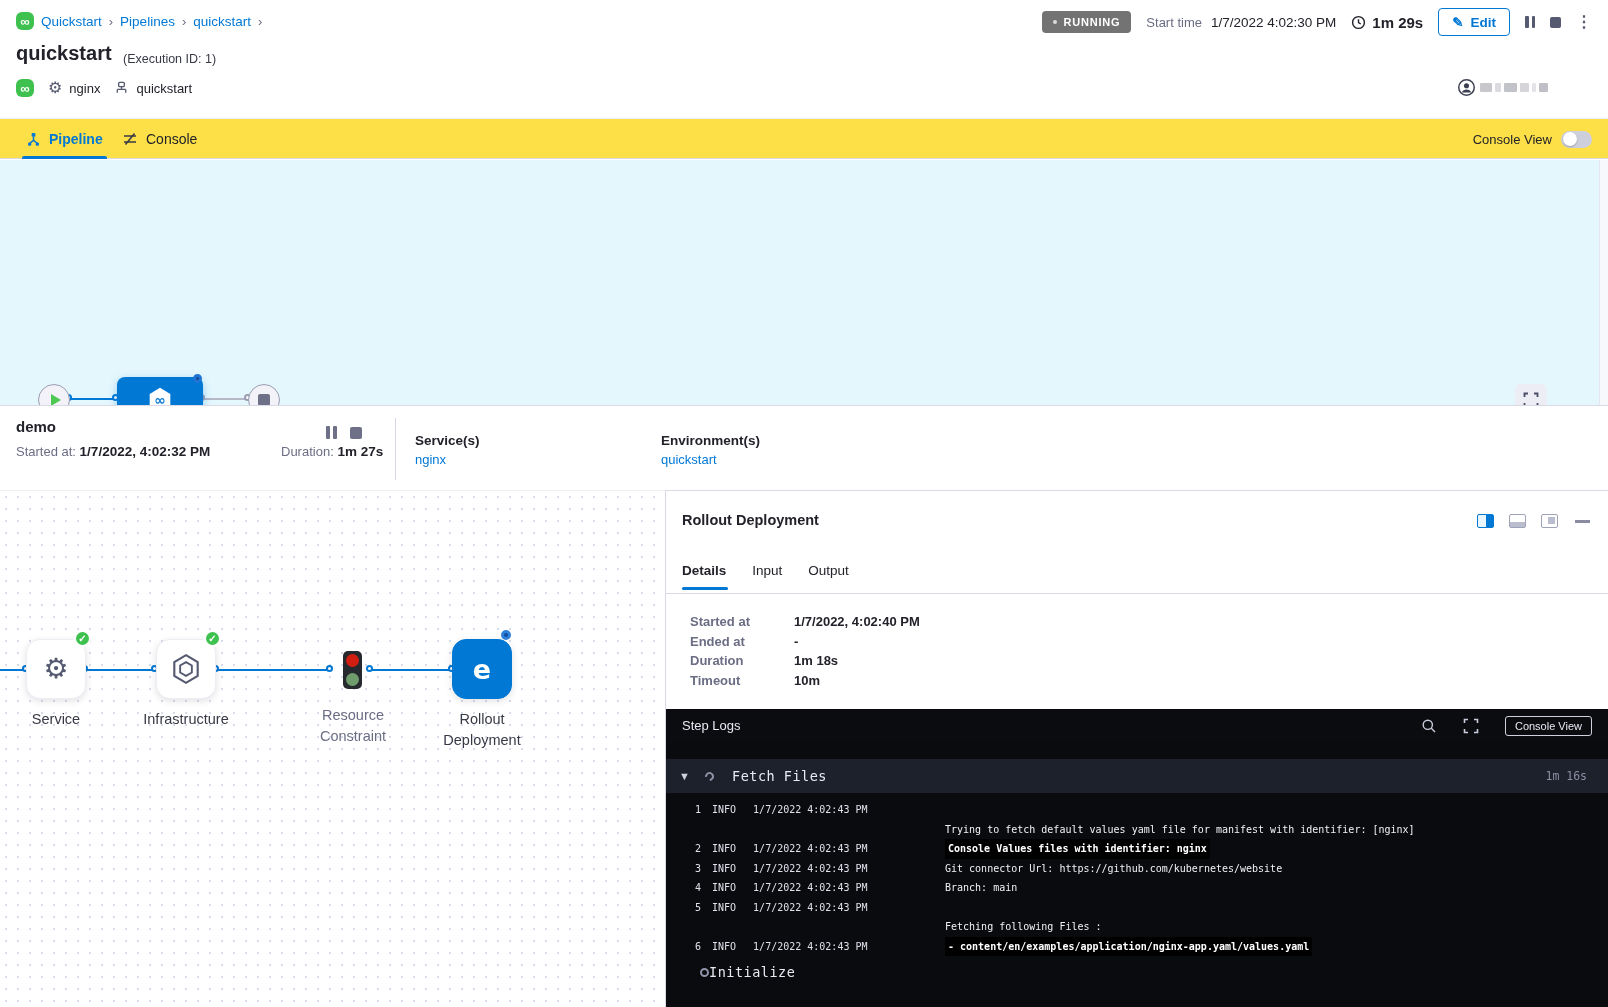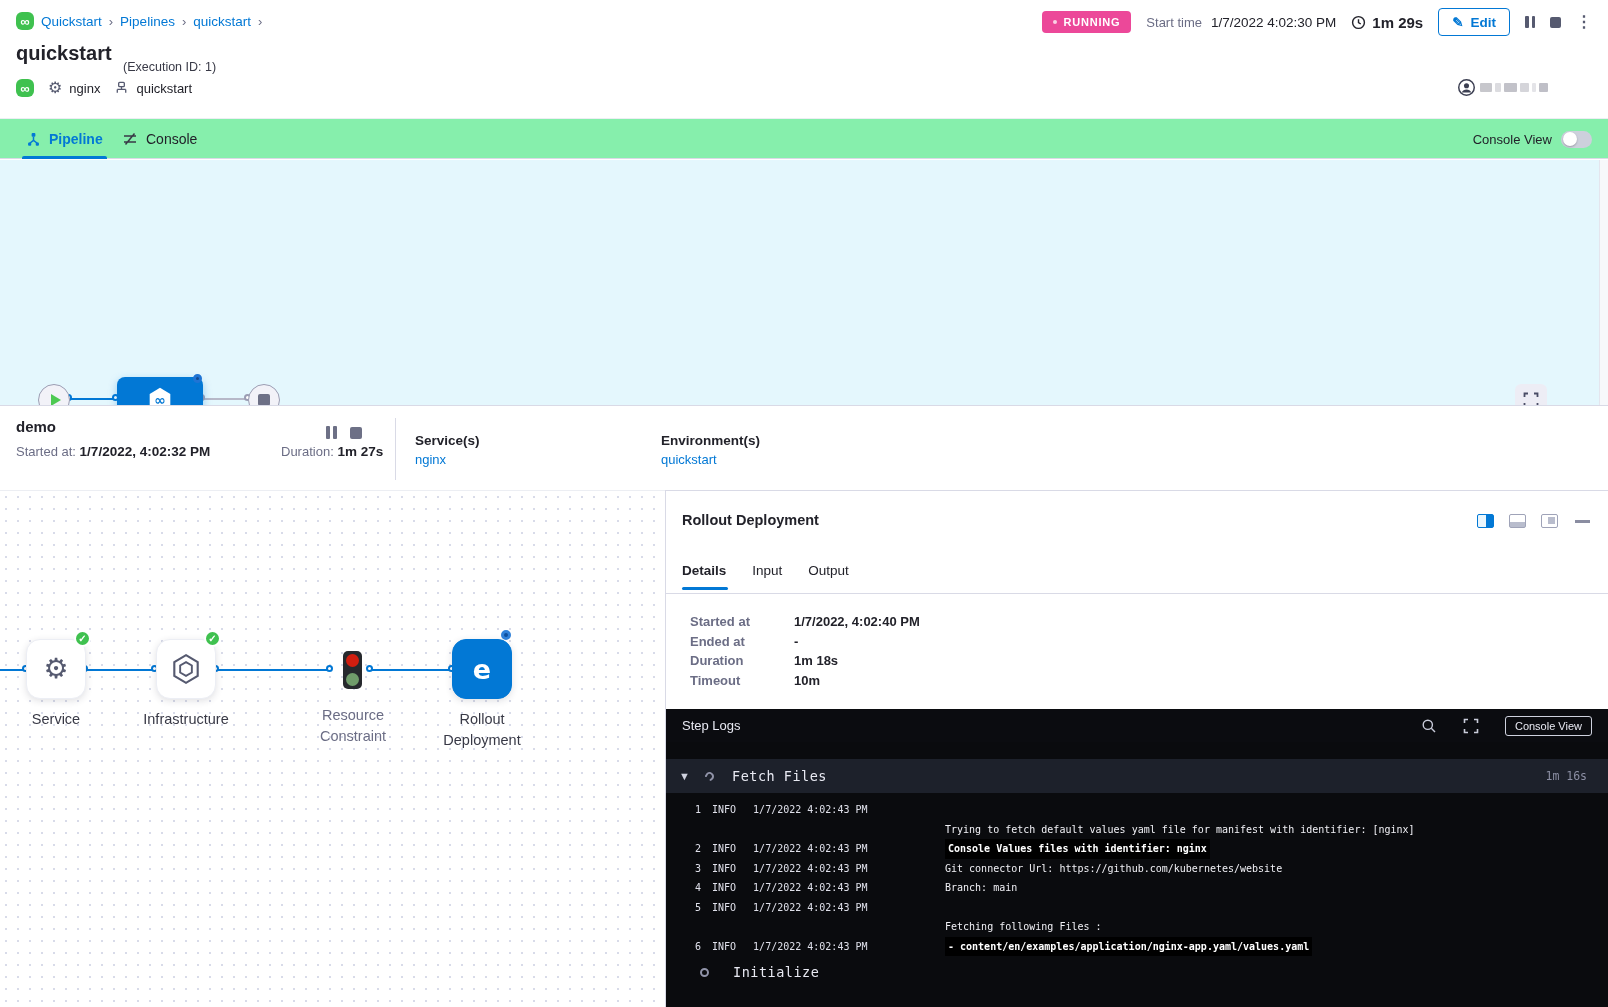--- a/index.html
+++ b/index.html
@@ -6,43 +6,43 @@
   body{font-family:"Liberation Sans",sans-serif;background:#fff}
   #app{position:relative;width:1608px;height:1007px;background:#fff;color:#22222a;overflow:hidden}
 
   
   .breadcrumb{position:absolute;left:16px;top:12px;display:flex;align-items:center;gap:7px;font-size:13.5px}
   .crumb{color:#0278d5;cursor:pointer}
   .crumb-sep{color:#6b6d85;font-size:13px}
   .logo{width:18px;height:18px;border-radius:6px;background:#3fc14f;color:#fff;display:flex;align-items:center;justify-content:center;font-size:13px;font-weight:bold;line-height:1}
 
   .status-cluster{position:absolute;right:16px;top:8px;display:flex;align-items:center;gap:15px}
-  .badge{background:#ec4899;color:#fff;font-weight:bold;font-size:11px;letter-spacing:.8px;border-radius:4px;padding:5px 11px;display:flex;align-items:center;gap:6px}
+  .badge{background:#737373;color:#fff;font-weight:bold;font-size:11px;letter-spacing:.8px;border-radius:4px;padding:5px 11px;display:flex;align-items:center;gap:6px}
   .badge .dot{width:4px;height:4px;border-radius:50%;background:rgba(255,255,255,.75)}
   .stime-label{color:#6b6d85;font-size:13px}
   .stime-value{color:#22222a;font-size:13.5px;margin-left:-6px}
   .elapsed{display:flex;align-items:center;gap:6px;font-size:15px;font-weight:bold;color:#22222a}
   .btn-edit{display:flex;align-items:center;gap:7px;border:1px solid #0278d5;border-radius:4px;color:#0278d5;font-weight:bold;font-size:13.5px;padding:5px 13px;background:#fff;cursor:pointer}
   .icon-pause{display:flex;gap:3px}
   .icon-pause i{display:block;width:3.5px;height:12px;background:#565a70;border-radius:1px}
   .icon-stop{width:11px;height:11px;background:#565a70;border-radius:2px}
   .icon-kebab{color:#565a70;font-size:16px;font-weight:bold;letter-spacing:0;line-height:1}
 
   .page-title{position:absolute;left:16px;top:42px;font-size:20px;font-weight:bold}
-  .exec-id{position:absolute;left:123px;top:60px;font-size:12.5px;color:#383946}
+  .exec-id{position:absolute;left:123px;top:52px;font-size:12.5px;color:#383946}
 
   .tag-row{position:absolute;left:16px;top:79px;display:flex;align-items:center;gap:14px;font-size:13px}
   .tag{display:flex;align-items:center;gap:7px;color:#22222a}
   .glyph{color:#565a70;font-size:16px;line-height:1}
   .avatar-cluster{position:absolute;right:60px;top:79px;display:flex;align-items:center;gap:5px}
   .pix{display:flex;gap:3px;align-items:center}
   .pix i{display:block;height:9px;border-radius:1px}
 
   
-  .tabbar{position:absolute;top:118px;left:0;width:100%;height:41px;border-top:1px solid #eceef3;border-bottom:1px solid #d9dae6;background:#86efac}
+  .tabbar{position:absolute;top:118px;left:0;width:100%;height:41px;border-top:1px solid #eceef3;border-bottom:1px solid #d9dae6;background:#fde047}
   .tab{position:absolute;top:0;height:40px;display:flex;align-items:center;gap:8px;font-size:14px;cursor:pointer}
   .tab-pipeline{left:26px;color:#0278d5;font-weight:bold}
   .tab-pipeline::after{content:"";position:absolute;left:-4px;right:-4px;bottom:0;height:3px;background:#0278d5;border-radius:2px 2px 0 0}
   .tab-inputs{left:122px;color:#22222a}
   .consoleview{position:absolute;right:16px;top:0;height:40px;display:flex;align-items:center;gap:9px;font-size:13px}
   .toggle{width:31px;height:17px;border-radius:9px;background:#cdd0dc;position:relative;cursor:pointer}
   .toggle .knob{position:absolute;left:1.5px;top:1.5px;width:14px;height:14px;border-radius:50%;background:#fff;box-shadow:0 1px 2px rgba(0,0,0,.25)}
 
   
   .canvas{position:absolute;top:160px;left:0;width:1608px;height:245px;background:#e4f7fd}
@@ -123,21 +123,21 @@
   .log-lines{padding:7px 0 0 26px;font-family:"DejaVu Sans Mono",monospace;font-size:10px;line-height:19.5px;color:#dfe0ea}
   .lrow{position:relative;height:19.5px;white-space:pre}
   .ln{display:inline-block;width:9px;text-align:right}
   .lv{margin-left:11px}
   .lt{margin-left:17px}
   .msg{position:absolute;left:253px;top:0;color:#f1f1f6}
   .msg.hl{background:#000;font-weight:bold;color:#fff;padding:0 3px}
   .lk{}
   .init-row{display:flex;align-items:center;margin-top:8px;padding-left:34px;color:#e8e9f2;font-family:"DejaVu Sans Mono",monospace;font-size:13.5px;cursor:pointer}
   .init-row .ring{margin-left:0}
-  .init-row span{margin-left:24px;letter-spacing:.5px}
+  .init-row span{letter-spacing:.5px}
   svg{display:block}
 </style>
 </head>
 <body>
 
 <div id="app">
 
   <div class="breadcrumb">
     <span class="logo">∞</span>
     <span class="crumb">Quickstart</span>

